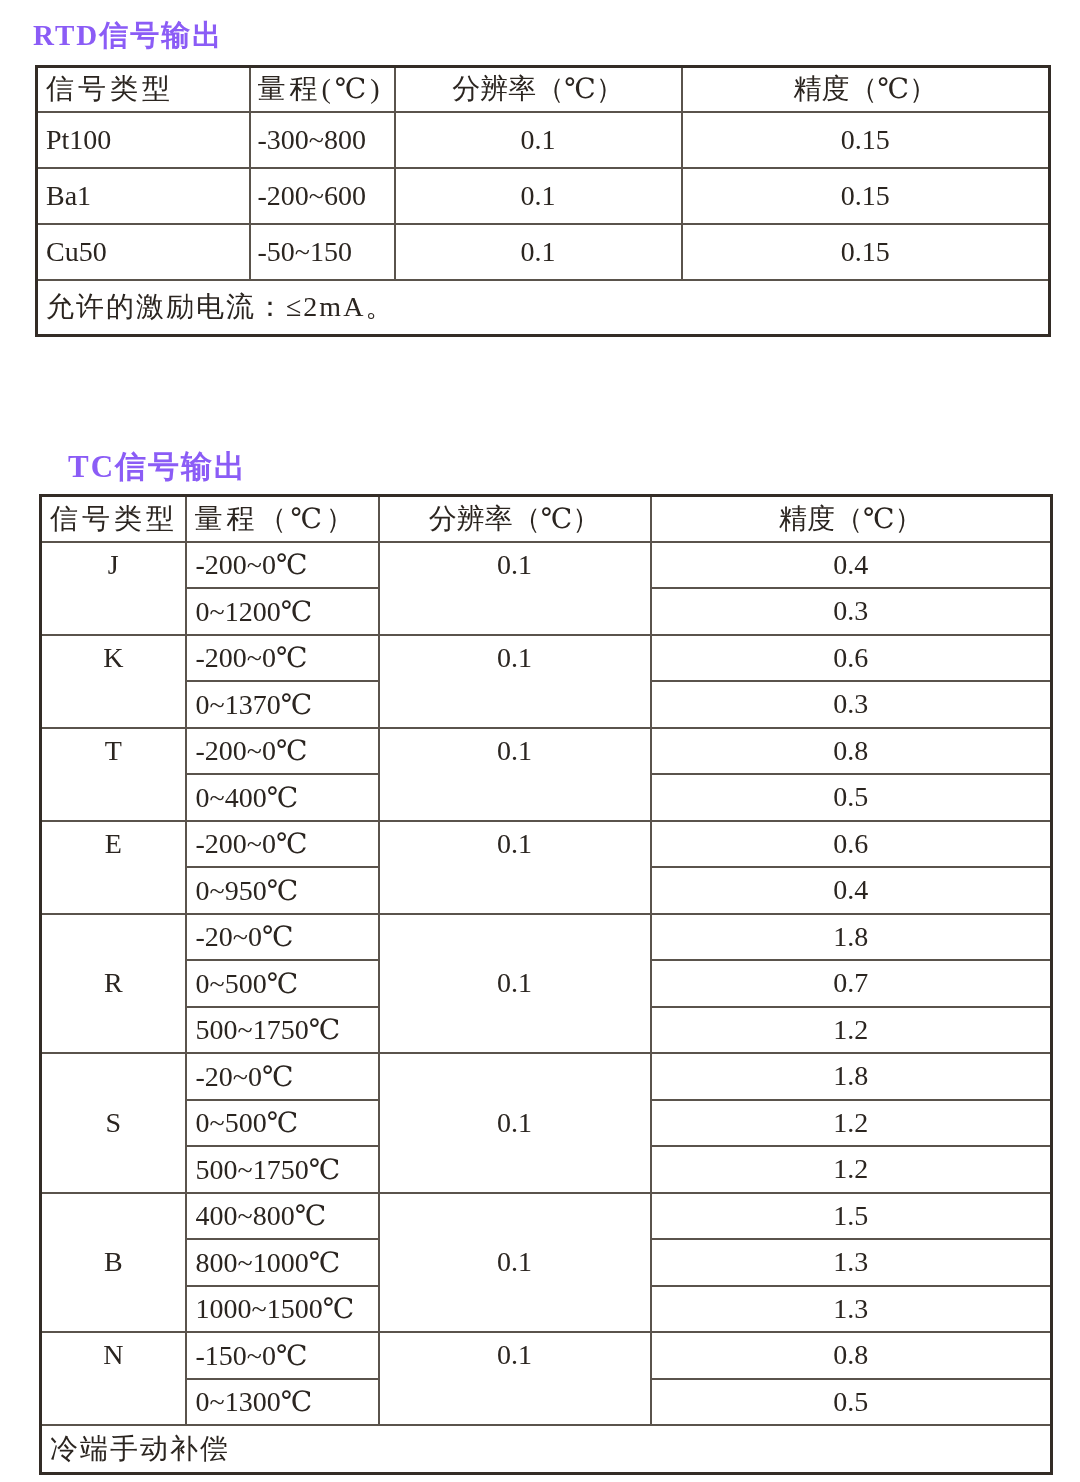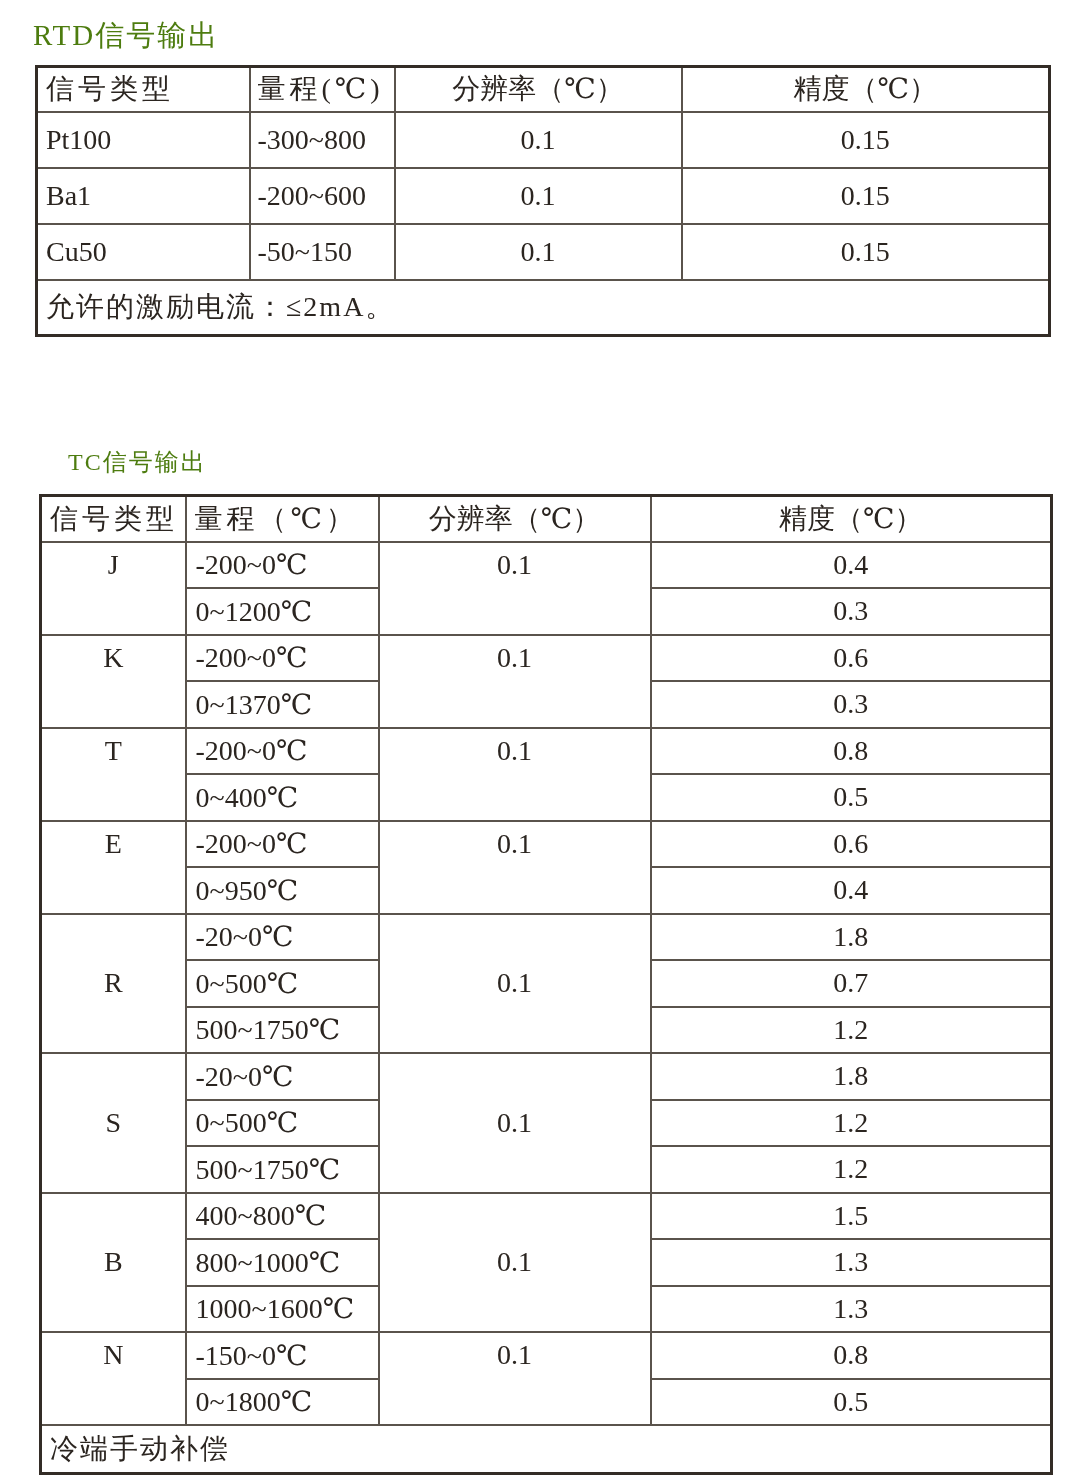--- a/index.html
+++ b/index.html
@@ -5,25 +5,26 @@
   html,body{margin:0;padding:0;background:#ffffff;}
   body{
     width:1080px;height:1482px;position:relative;overflow:hidden;
     font-family:"Liberation Serif","DejaVu Serif",serif;
     color:#2b2520;
   }
   .section-title{
     position:absolute;
     font-size:29px;
     letter-spacing:2px;
-    color:#4d7c0f;
+    color:#8b5cf6;
     white-space:nowrap;
+    font-weight:bold;
   }
   #rtd-title{left:33px;top:16px;}
-  #tc-title{left:68px;top:446px;font-size:24px;}
+  #tc-title{left:68px;top:446px;font-size:31px;}
 
   table{
     position:absolute;
     border-collapse:collapse;
     table-layout:fixed;
     border:3px solid #332c26;
     background:#ffffff;
   }
   td{
     border:2px solid #5a534c;
@@ -188,30 +189,30 @@
         <td class="ctr anchor-mid" rowspan="3">B</td>
         <td class="lft pl9">400~800℃</td>
         <td class="ctr anchor-mid" rowspan="3">0.1</td>
         <td class="ctr">1.5</td>
       </tr>
       <tr class="row">
         <td class="lft pl9">800~1000℃</td>
         <td class="ctr">1.3</td>
       </tr>
       <tr class="row">
-        <td class="lft pl9">1000~1600℃</td>
+        <td class="lft pl9">1000~1500℃</td>
         <td class="ctr">1.3</td>
       </tr>
       <tr class="row">
         <td class="ctr anchor-top" rowspan="2">N</td>
         <td class="lft pl9">-150~0℃</td>
         <td class="ctr anchor-top" rowspan="2">0.1</td>
         <td class="ctr">0.8</td>
       </tr>
       <tr class="row">
-        <td class="lft pl9">0~1800℃</td>
+        <td class="lft pl9">0~1300℃</td>
         <td class="ctr">0.5</td>
       </tr>
       <tr class="foot">
         <td class="lft pl8 fnote" colspan="4">冷端手动补偿</td>
       </tr>
     </tbody>
 </table>
 
 </body></html>

